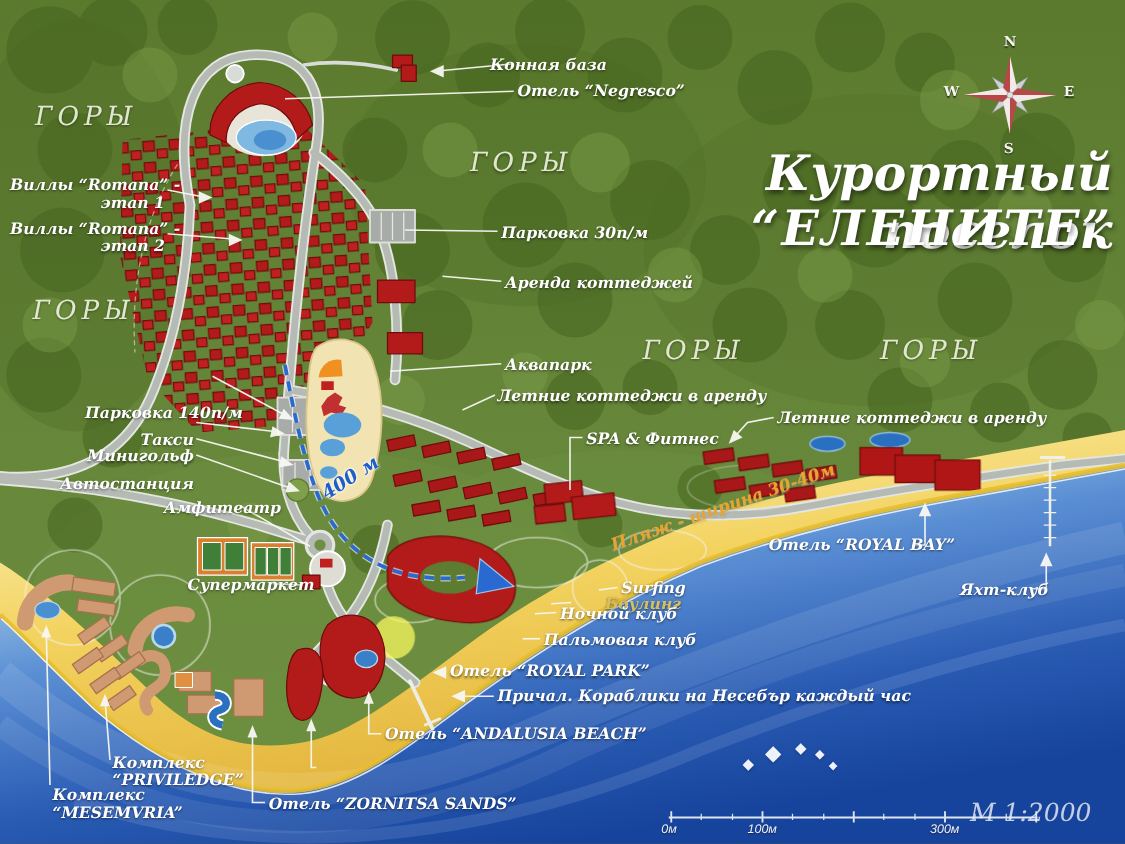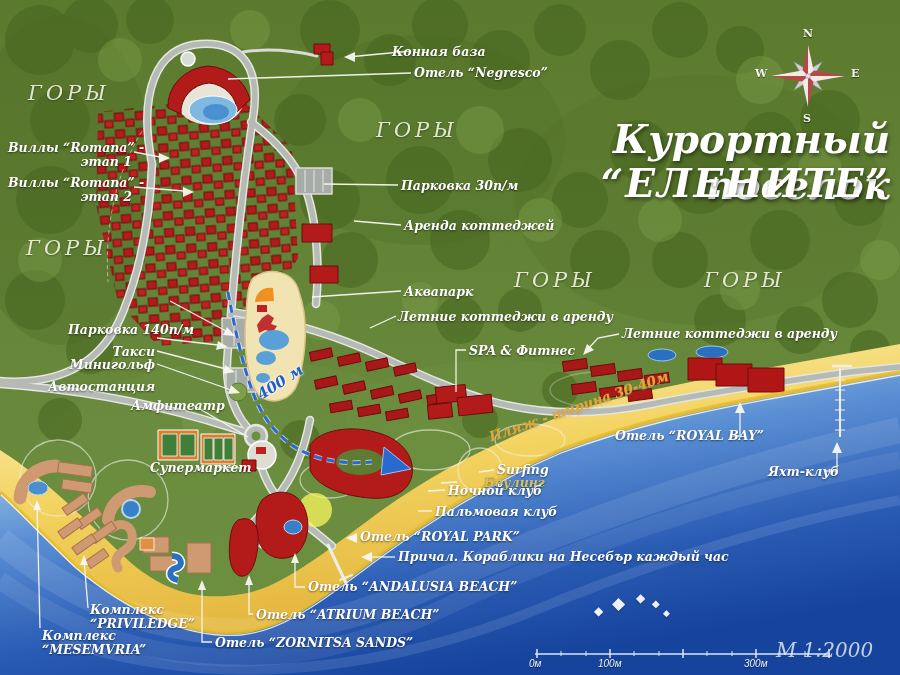--- a/index.html
+++ b/index.html
@@ -416,21 +416,20 @@
 <div class="lbl" style="left:622px;top:327px;">Летние коттеджи в аренду</div>
 <div class="lbl" style="left:615px;top:429px;">Отель “ROYAL BAY”</div>
 <div class="lbl" style="left:768px;top:465px;">Яхт-клуб</div>
 <div class="lbl" style="left:497px;top:463px;">Surfing</div>
 <div class="lbl gold" style="left:460px;top:476px;">Боулинг</div>
 <div class="lbl" style="left:448px;top:484px;">Ночной клуб</div>
 <div class="lbl" style="left:435px;top:505px;">Пальмовая клуб</div>
 <div class="lbl" style="left:360px;top:530px;">Отель “ROYAL PARK”</div>
 <div class="lbl" style="left:398px;top:550px;">Причал. Кораблики на Несебър каждый час</div>
 <div class="lbl" style="left:308px;top:580px;">Отель “ANDALUSIA BEACH”</div>
-<div class="lbl" style="left:256px;top:608px;">Отель “ATRIUM BEACH”</div>
 <div class="lbl" style="left:215px;top:636px;">Отель “ZORNITSA SANDS”</div>
 <div class="lbl two" style="left:90px;top:603px;">
   <span>Комплекс</span>
       <span>“PRIVILEDGE”</span>
     </div>
 <div class="lbl two" style="left:42px;top:629px;">
   <span>Комплекс</span>
       <span>“MESEMVRIA”</span>
     </div>
 

